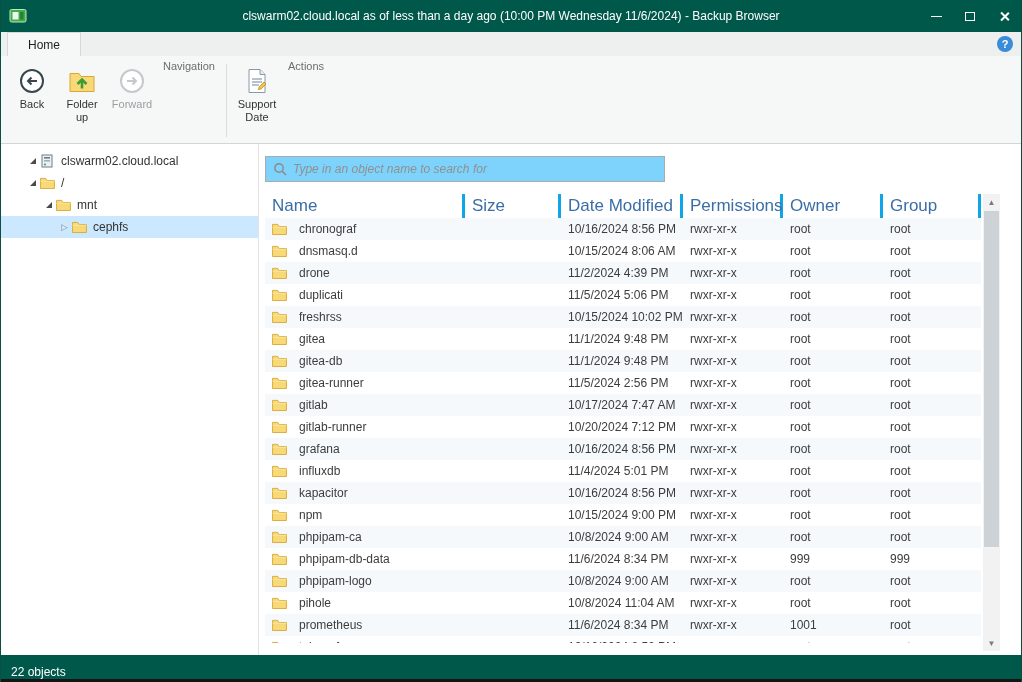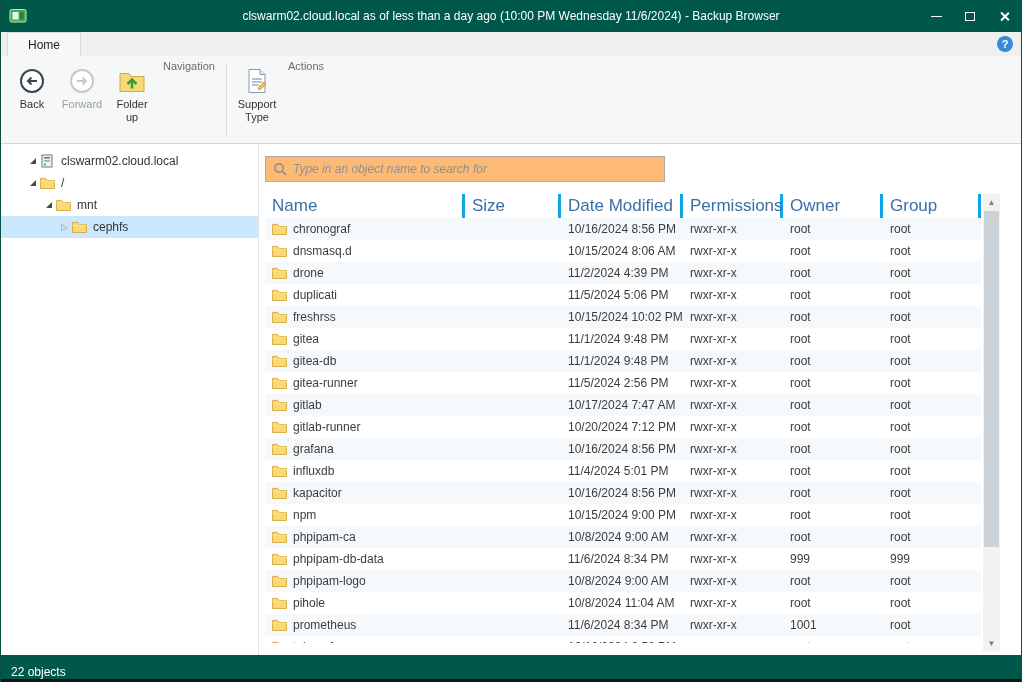--- a/index.html
+++ b/index.html
@@ -44,31 +44,31 @@
   .content { flex:1; min-height:0; display:flex; }
   .tree-panel { width:258px; flex-shrink:0; border-right:1px solid #e3e3e3; padding-top:6px; overflow:hidden; background:#fff; }
   .tree-item { height:22px; display:flex; align-items:center; font-size:12px; color:#333; white-space:nowrap; }
   .tree-item.selected { background:#cbe8ff; }
   .expander { width:15px; display:flex; justify-content:center; align-items:center; flex-shrink:0; color:#8f8f8f; font-size:9px; }
   .expander.expanded::before { content:""; width:0; height:0; border-left:6px solid transparent; border-bottom:6px solid #4a4a4a; }
   .tree-icon { width:19px; display:flex; align-items:center; flex-shrink:0; }
   .tree-label { padding-left:2px; }
 
   .main-panel { flex:1; min-width:0; position:relative; padding:12px 40px 0 6px; }
-  .searchbox { width:400px; height:26px; border:1px solid #ababab; background:#fdba74; display:flex; align-items:center; padding:0 7px; gap:6px;justify-content:space-between; }
+  .searchbox { width:400px; height:26px; border:1px solid #ababab; background:#7dd3fc; display:flex; align-items:center; padding:0 7px; gap:6px;justify-content:space-between; }
   .searchbox input { border:none; outline:none; flex:1; font-size:12px; font-style:italic; color:#444; background:transparent; }
   .searchbox input::placeholder { color:#909090; font-style:italic; }
 
   .list-header { display:grid; grid-template-columns:200px 96px 122px 100px 100px 1fr; height:24px; margin-top:12px; }
   .hcell { display:flex; align-items:center; font-size:17px; color:#3a6ea5; padding-left:7px; border-right:3px solid #0ea5e9; }
   .list-body { overflow:hidden; height:calc(100% - 74px); }
   .list-row { display:grid; grid-template-columns:200px 96px 122px 100px 100px 1fr; height:22px; }
   .list-row:nth-child(odd) { background:#f6f9fc; }
   .cell { display:flex; align-items:center; font-size:12px; color:#3c3c3c; padding-left:7px; overflow:hidden; white-space:nowrap; }
-  .name-cell { gap:6px; }
+  .name-cell { gap:12px; }
 
   .scrollbar { position:absolute; top:50px; right:21px; width:17px; bottom:4px; background:#f2f2f2; display:flex; flex-direction:column; }
   .sb-arrow { height:16px; display:flex; align-items:center; justify-content:center; color:#7a7a7a; font-size:8px; flex-shrink:0; }
   .sb-track { flex:1; position:relative; }
   .sb-thumb { position:absolute; top:1px; left:1px; right:1px; height:79%; background:#cdd2d6; }
 
   
   .statusbar { height:24px; background:#00584a; color:#fff; font-size:12px; display:flex; align-items:flex-end;
                padding-left:10px; flex-shrink:0; }
   .bottom-edge { height:3px; background:#141414; flex-shrink:0; }
@@ -110,57 +110,57 @@
       <div class="ribbon-buttons">
         <div class="ribbon-btn">
           <span class="icon-slot">
             <svg width="26" height="26" viewBox="0 0 26 26">
               <circle cx="13" cy="13" r="11" fill="#ffffff" stroke="#37474f" stroke-width="2"></circle>
               <path d="M18 13 H9 M12.5 9.5 L9 13 l3.5 3.5" stroke="#37474f" stroke-width="2" fill="none"></path>
             </svg>
           </span>
           <span>Back</span>
         </div>
-        <div class="ribbon-btn disabled">
-          <span class="icon-slot">
-            <svg width="26" height="26" viewBox="0 0 26 26">
-              <circle cx="13" cy="13" r="11" fill="#ffffff" stroke="#c3c9cd" stroke-width="2"></circle>
-              <path d="M8 13 H17 M13.5 9.5 L17 13 l-3.5 3.5" stroke="#c3c9cd" stroke-width="2" fill="none"></path>
-            </svg>
-          </span>
-          <span>Forward</span>
-        </div>
         <div class="ribbon-btn">
           <span class="icon-slot">
             <svg width="28" height="26" viewBox="0 0 28 26">
               <path d="M2 5.5 h9 l2 3 h13 v15 H2 z" fill="#f7d978" stroke="#d8a735" stroke-width="1"></path>
               <path d="M14 20.5 v-8" stroke="#3f9c35" stroke-width="2.6" fill="none"></path>
               <path d="M9.5 16 L14 11.5 L18.5 16" stroke="#3f9c35" stroke-width="2.6" fill="none"></path>
             </svg>
           </span>
           <span>Folder up</span>
+        </div>
+        <div class="ribbon-btn disabled">
+          <span class="icon-slot">
+            <svg width="26" height="26" viewBox="0 0 26 26">
+              <circle cx="13" cy="13" r="11" fill="#ffffff" stroke="#c3c9cd" stroke-width="2"></circle>
+              <path d="M8 13 H17 M13.5 9.5 L17 13 l-3.5 3.5" stroke="#c3c9cd" stroke-width="2" fill="none"></path>
+            </svg>
+          </span>
+          <span>Forward</span>
         </div>
       </div>
       <div class="group-label">Navigation</div>
     </div>
 
     <div class="ribbon-sep"></div>
 
     <div class="ribbon-group">
       <div class="ribbon-buttons">
         <div class="ribbon-btn">
           <span class="icon-slot">
             <svg width="22" height="26" viewBox="0 0 22 26">
               <path d="M3 1.5 h11 l5 5 v18 H3 z" fill="#ffffff" stroke="#8a98a8" stroke-width="1"></path>
               <path d="M14 1.5 v5 h5" fill="#e8edf2" stroke="#8a98a8" stroke-width="1"></path>
               <path d="M6 11 h10 M6 14 h10 M6 17 h7" stroke="#9fb0c0" stroke-width="1.3"></path>
               <path d="M13 19 l5 -5 2 2 -5 5 -2.6 0.6 z" fill="#f5c542" stroke="#b98f1e" stroke-width="0.8"></path>
             </svg>
           </span>
-          <span>Support Type</span>
+          <span>Support Date</span>
         </div>
       </div>
       <div class="group-label">Actions</div>
     </div>
   </div>
 
   <div class="content">
     <div class="tree-panel">
         <div class="tree-item" style="padding-left:24px">
           <span class="expander expanded"></span>

